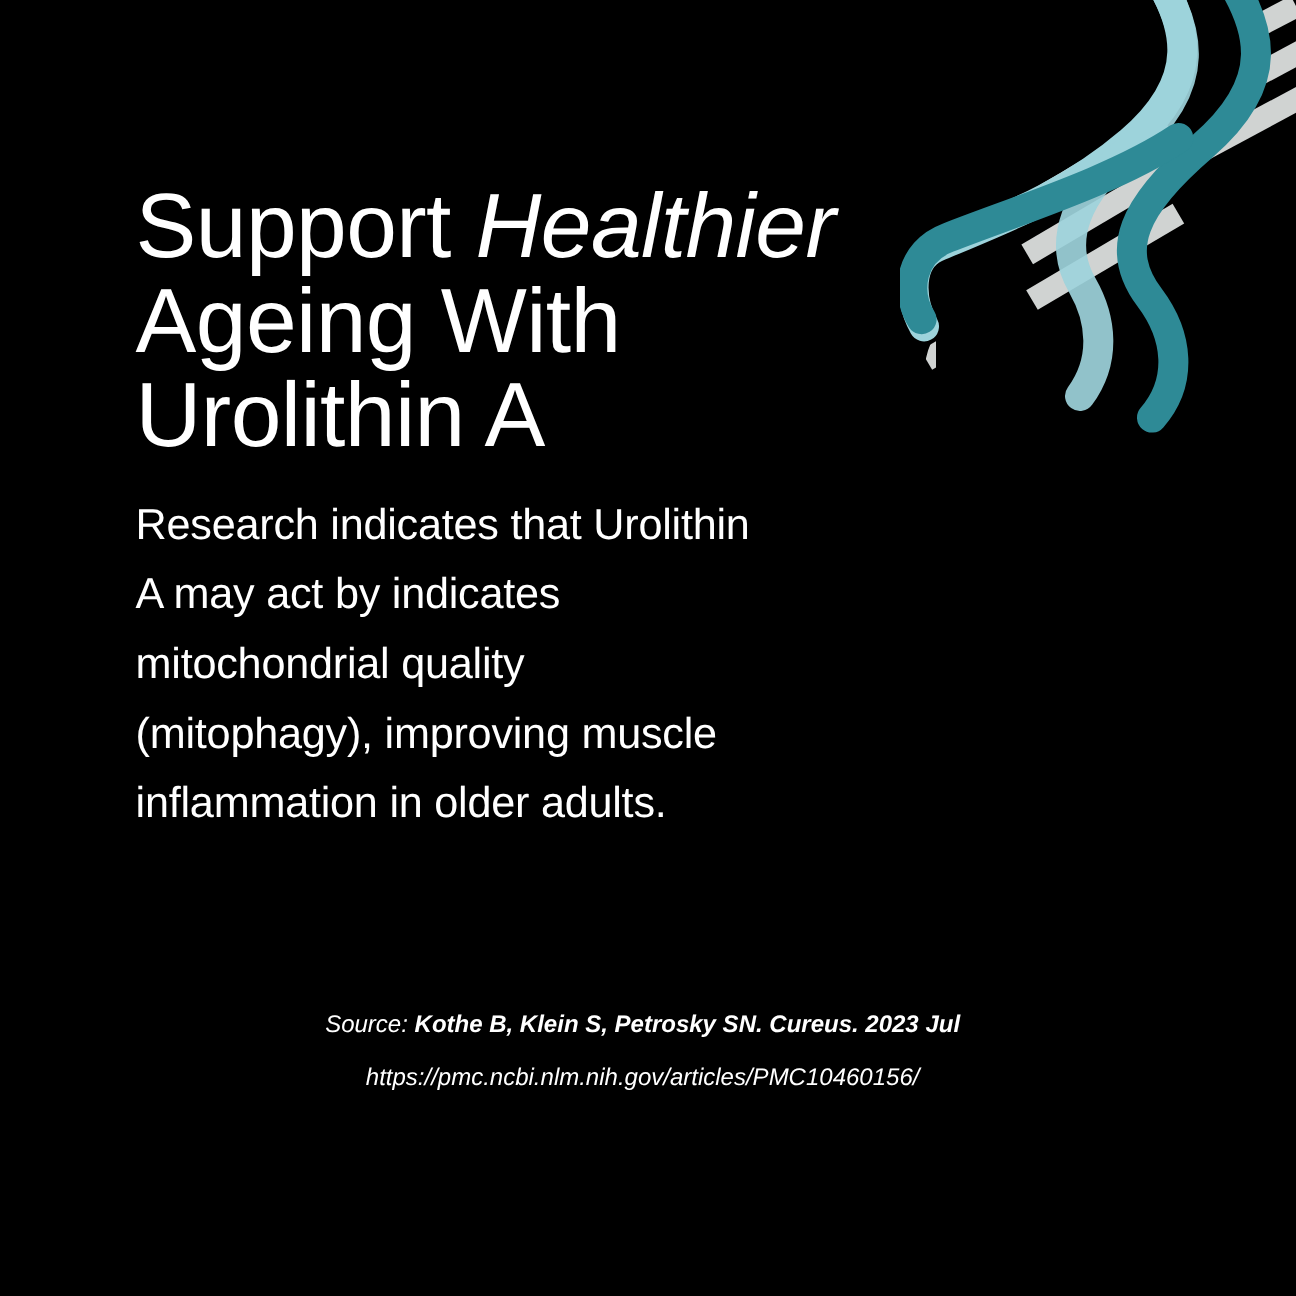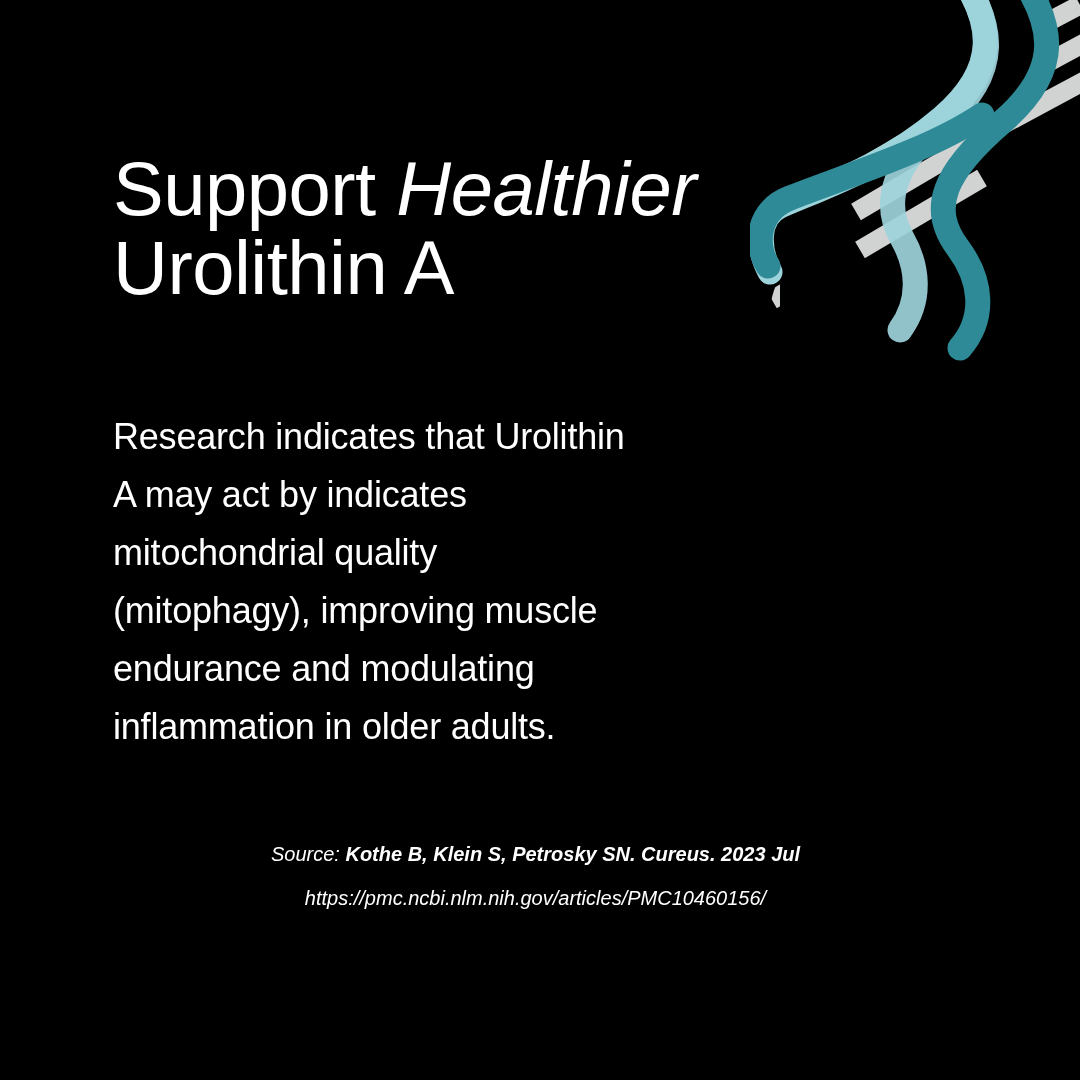--- a/index.html
+++ b/index.html
@@ -147,29 +147,29 @@
              C6,217 8,250 20,272" fill="none" stroke="#9DD3DB" stroke-width="25" stroke-linecap="round"></path>
 
     <path d="M196,-45 C252,25 250,75 190,125 C148,160 130,200 152,238
              C168,266 172,300 150,330" fill="none" stroke="#9DD3DB" stroke-width="25" stroke-linecap="round" opacity="0.92"></path>
 
     <path d="M232,115 C180,150 96,176 40,198 C8,210 4,244 18,266" fill="none" stroke="#2E8A96" stroke-width="25" stroke-linecap="round"></path>
   </svg>
 
   <h1 id="headline">
     <span class="hl-line"><span>Support </span><span class="em">Healthier</span></span>
+    <span class="hl-line">Ageing With</span>
     <span class="hl-line">Urolithin A</span>
   </h1>
 
   <div id="body-copy">
     <span class="bl">Research indicates that Urolithin</span>
     <span class="bl">A may act by indicates</span>
     <span class="bl">mitochondrial quality</span>
     <span class="bl">(mitophagy), improving muscle</span>
-    <span class="bl">endurance and modulating</span>
     <span class="bl">inflammation in older adults.</span>
   </div>
 
   <div id="source-block">
     <span id="source-line"><span id="source-label">Source:</span>&nbsp;<span id="source-citation">Kothe B, Klein S, Petrosky SN. Cureus. 2023 Jul</span></span>
     <span id="source-url">https://pmc.ncbi.nlm.nih.gov/articles/PMC10460156/</span>
   </div>
 
 </div>
 

